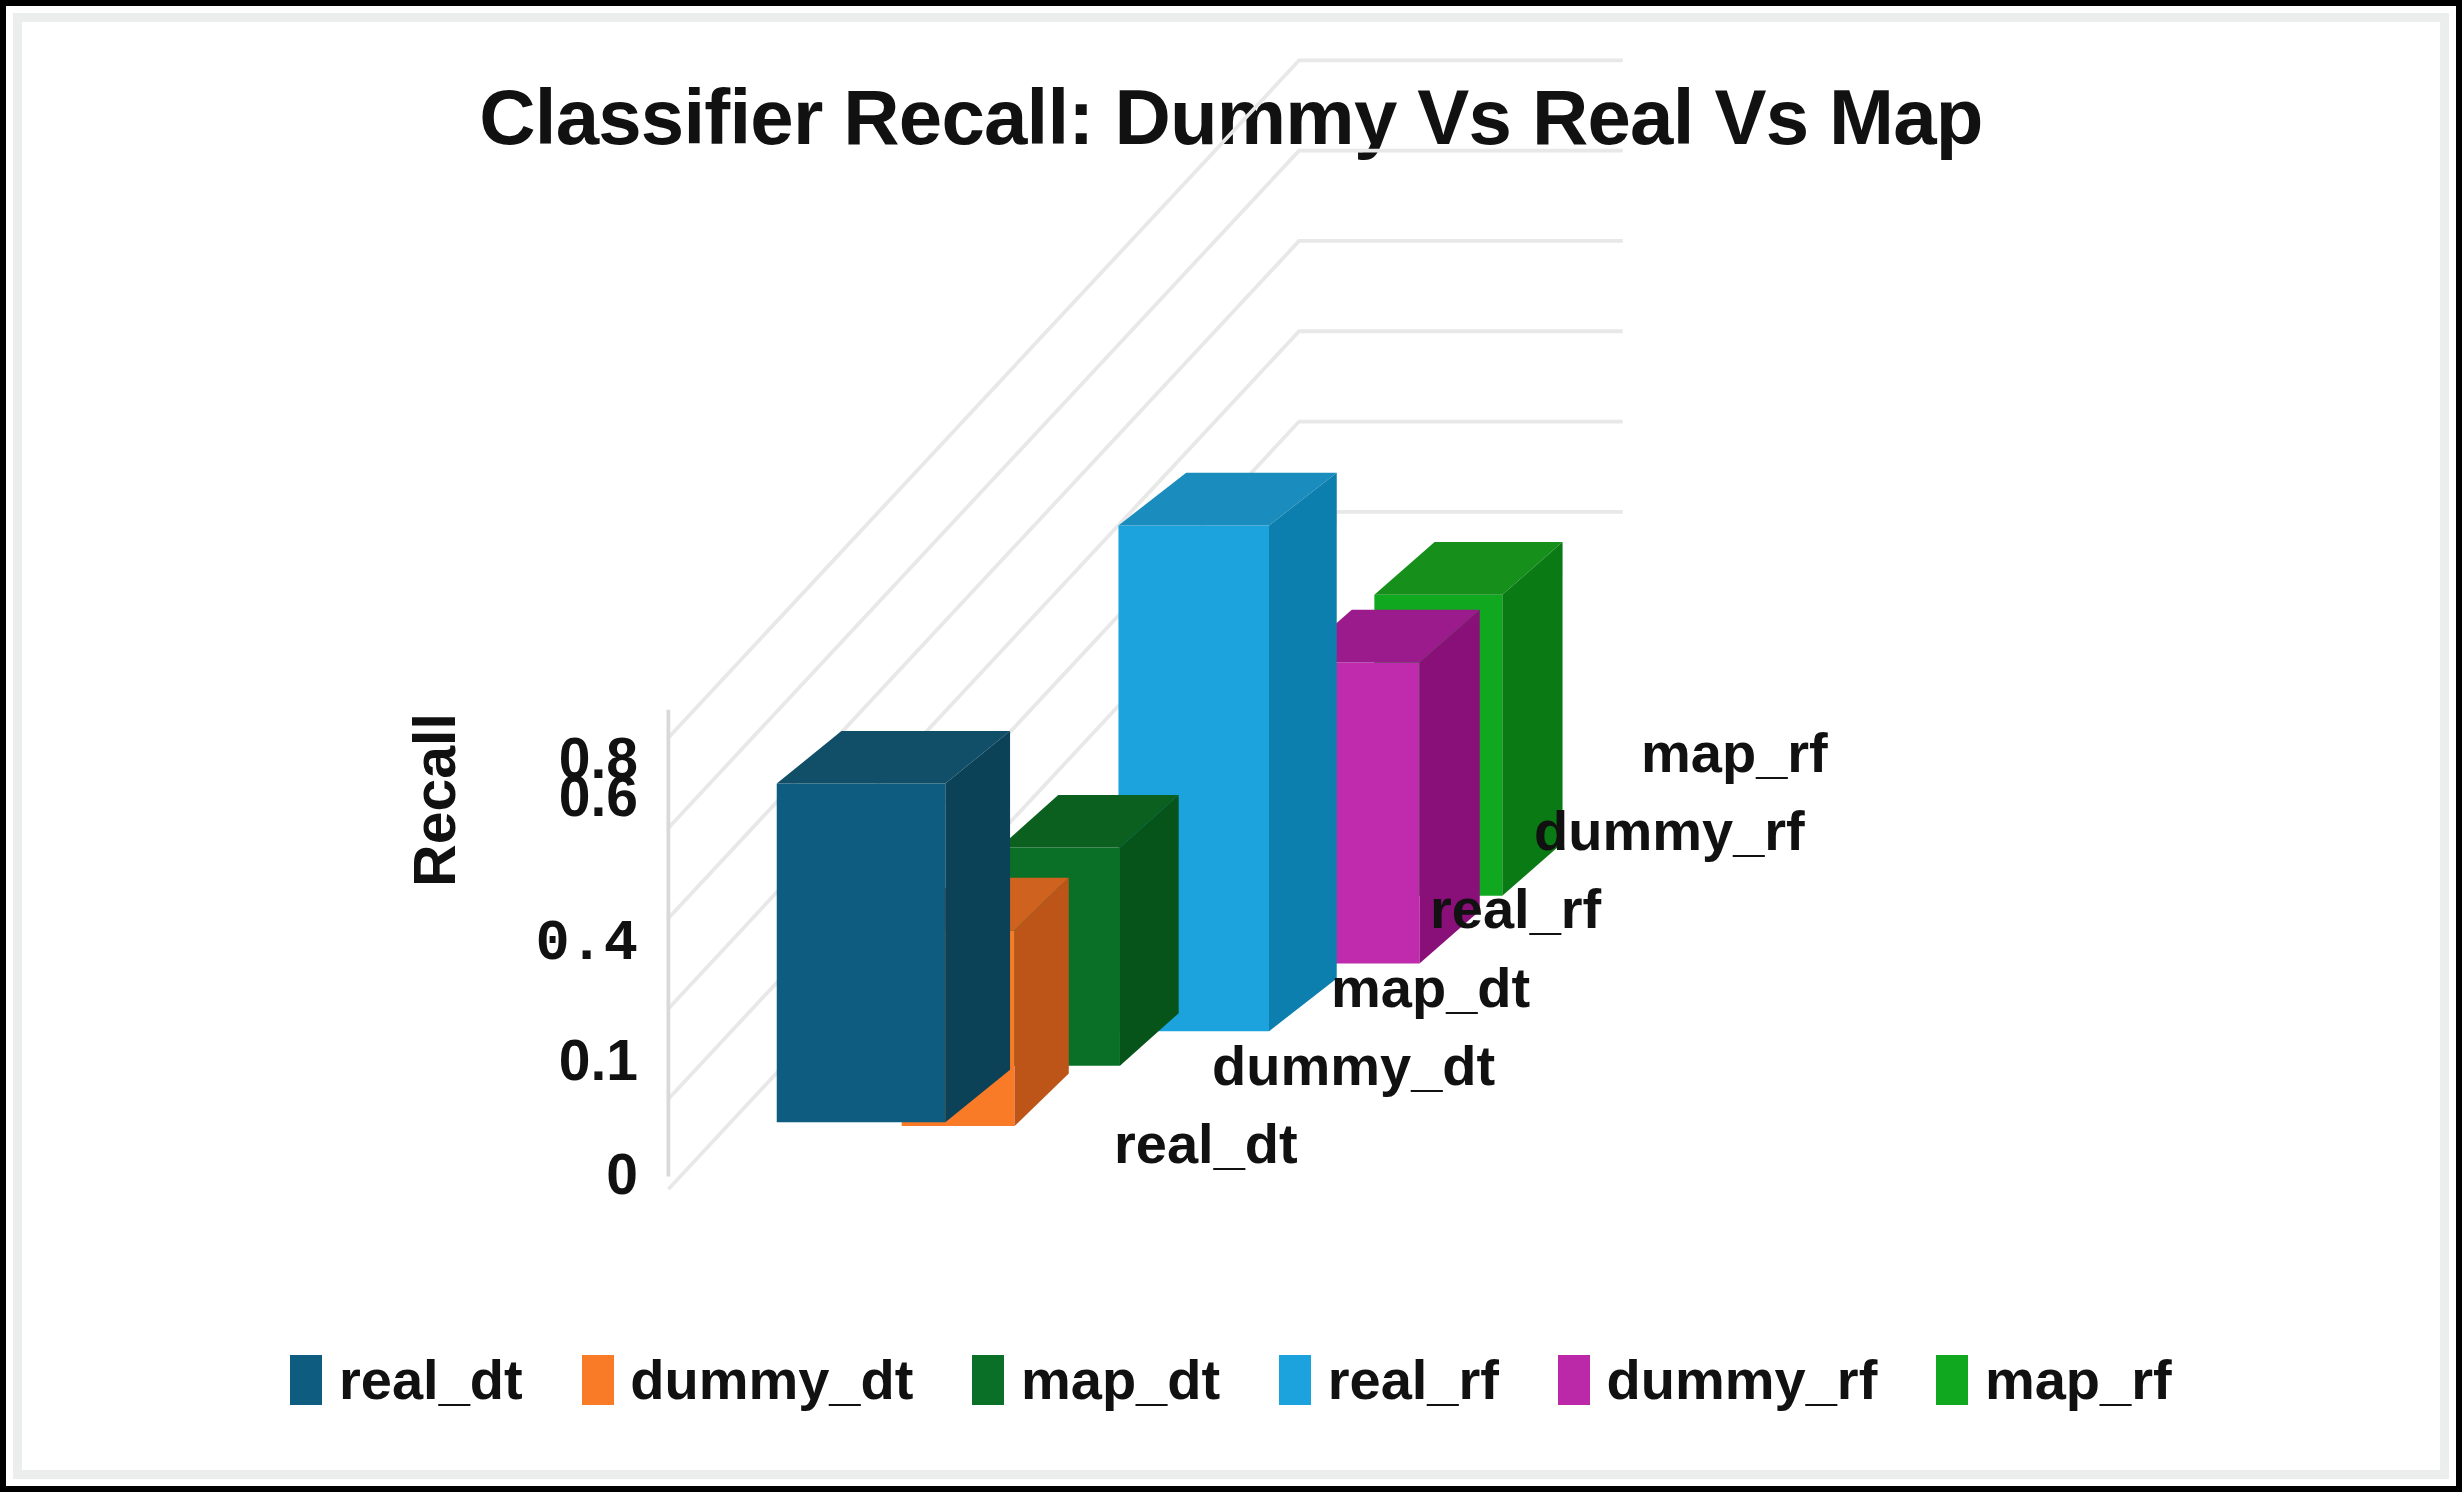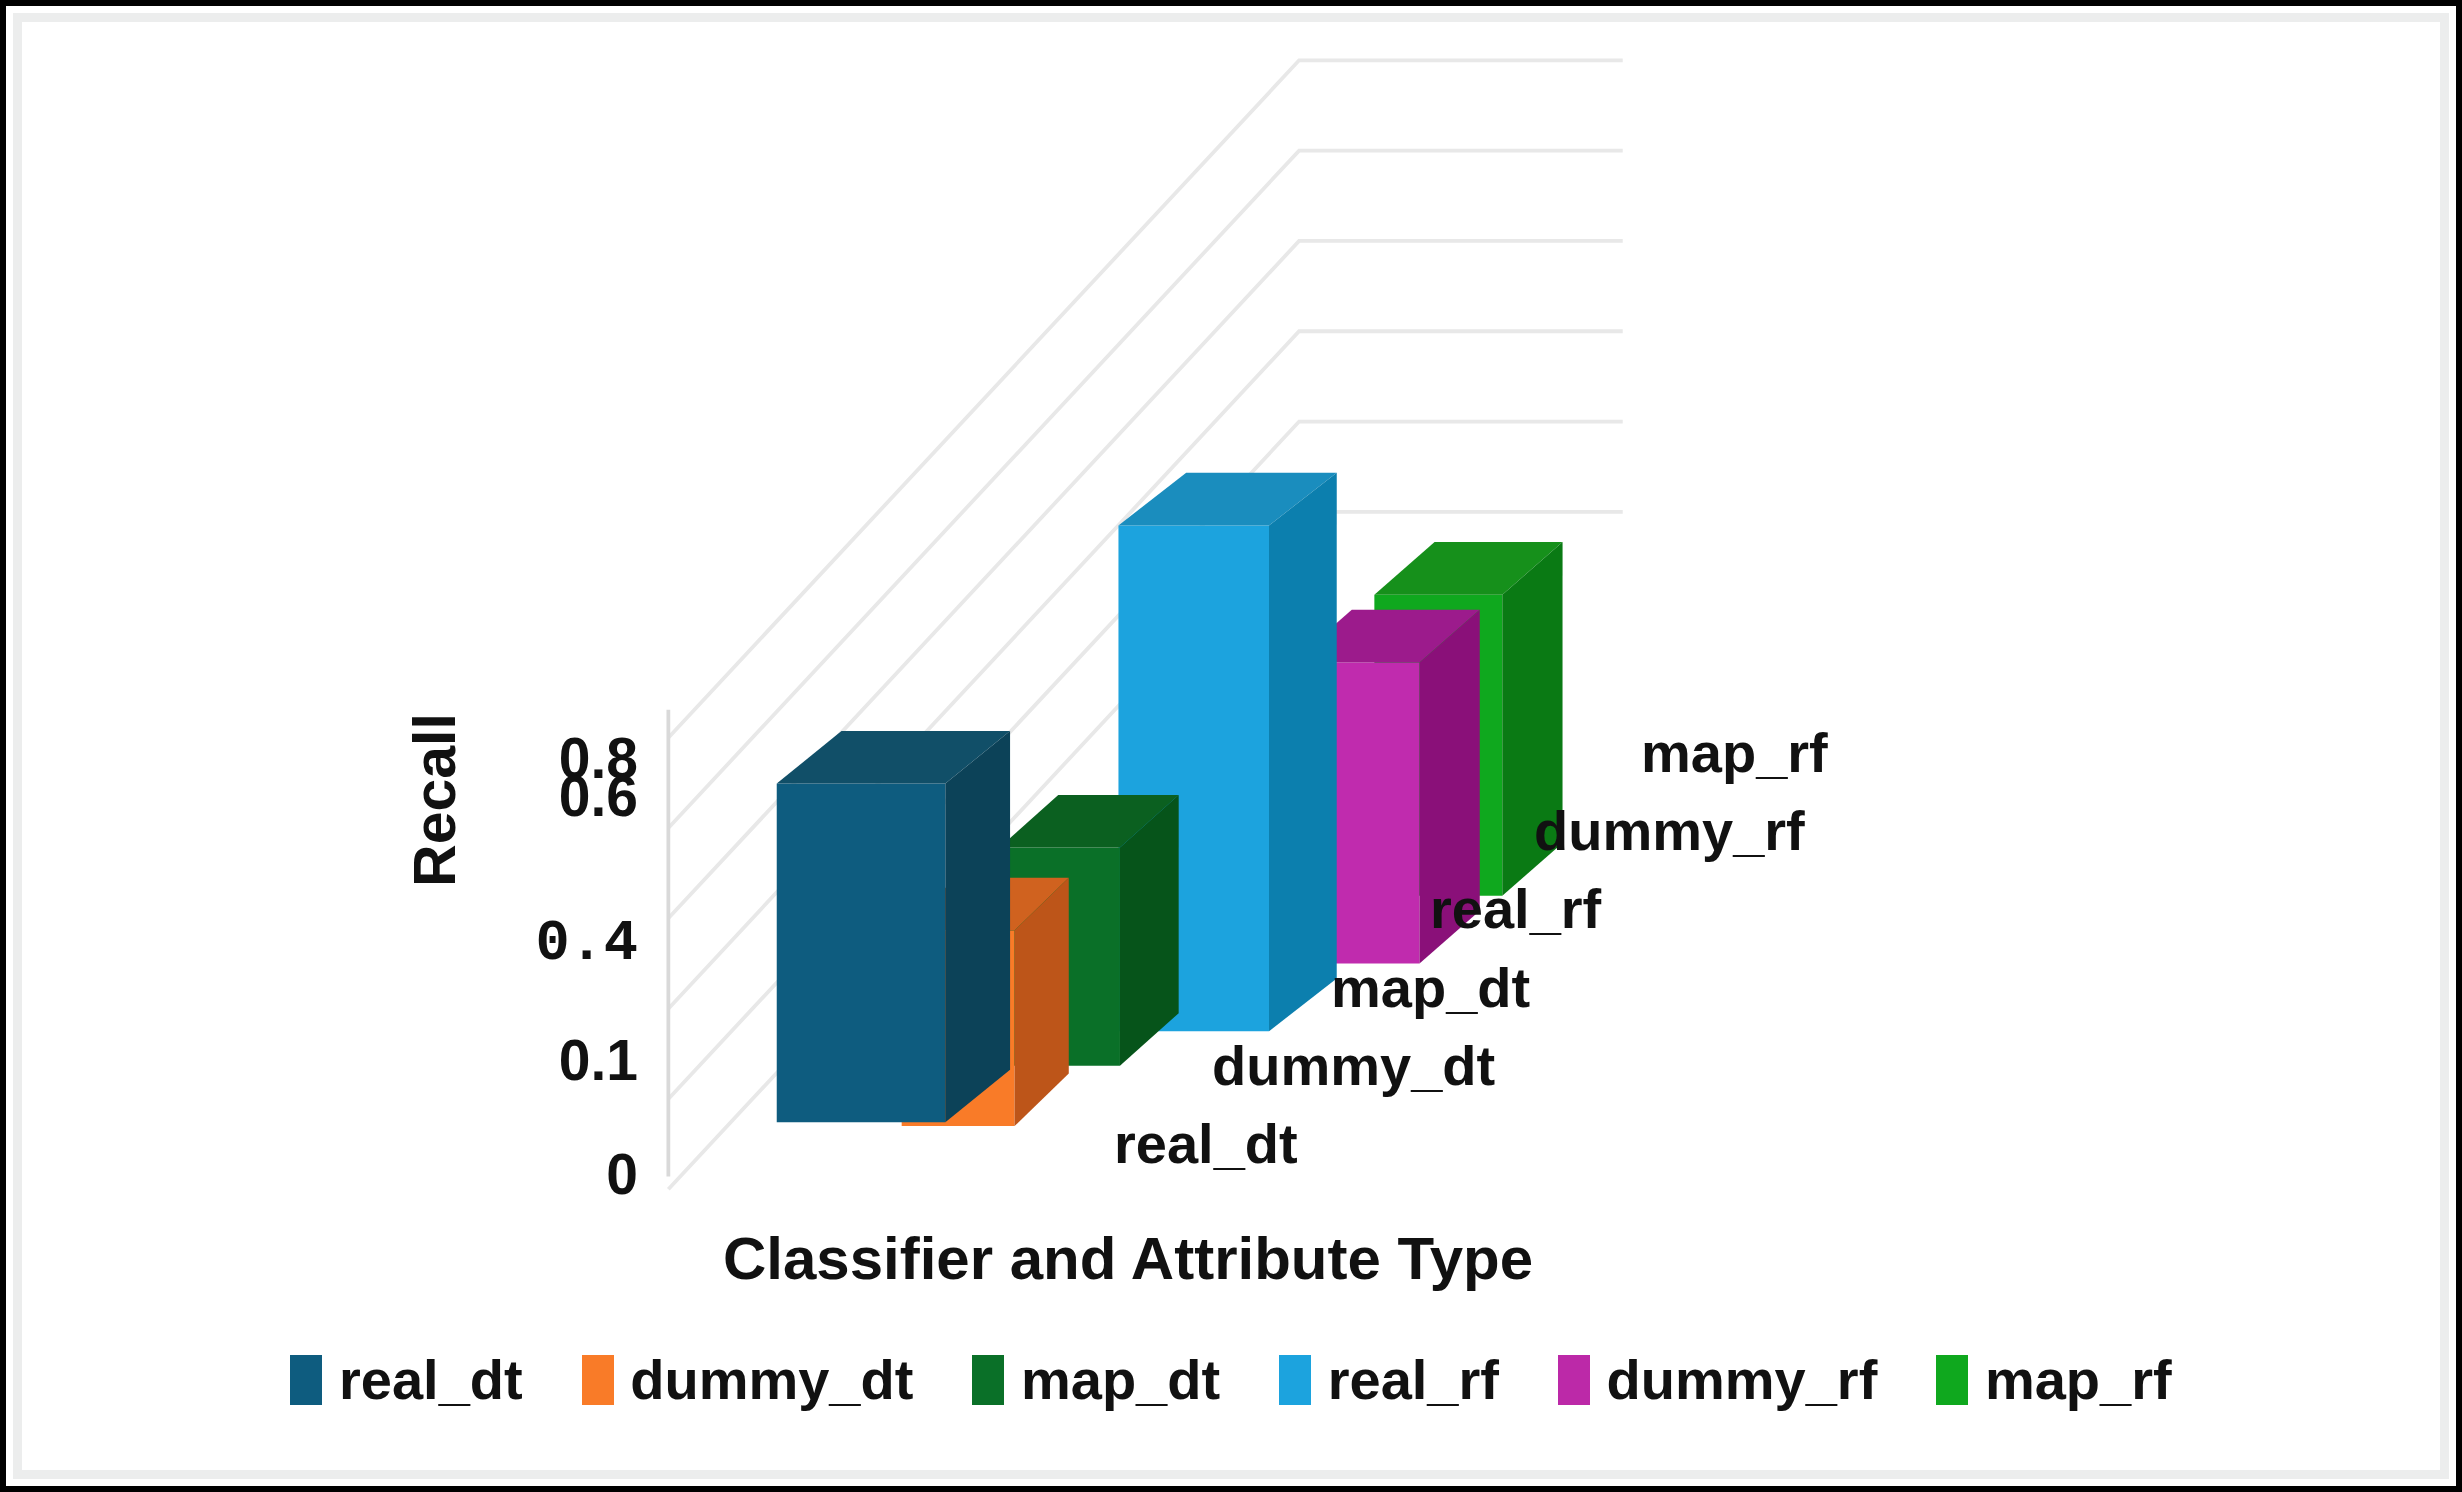--- a/index.html
+++ b/index.html
@@ -98,20 +98,21 @@
     white-space:nowrap;
     line-height:1;
   }
 </style>
 </head>
 <body>
 
 <div id="page">
   <div id="inner-frame"></div>
 
+  <div id="chart-title">Classifier Recall: Dummy Vs Real Vs Map</div>
 
   <svg id="plot-svg" viewBox="0 0 3271 1982" xmlns="http://www.w3.org/2000/svg">
 
     <g stroke="#e8e8e8" stroke-width="5" fill="none">
 
       <path d="M 880,1212 L 1718,312 L 2148,312"></path>
 
       <path d="M 880,1332 L 1718,432 L 2148,432"></path>
 
       <path d="M 880,1452 L 1718,552 L 2148,552"></path>
@@ -162,21 +163,20 @@
   </svg>
 
   <div class="axis-tick-label" style="left:459px;top:676px;margin-top:43px;">0.8</div>
   <div class="axis-tick-label" style="left:459px;top:757px;">0.6</div>
   <div class="axis-tick-label" style="left:459px;top:906px;font-family:Liberation Mono, monospace;">0.4</div>
   <div class="axis-tick-label" style="left:459px;top:1021px;">0.1</div>
   <div class="axis-tick-label" style="left:459px;top:1135px;">0</div>
 
   <div id="y-axis-title">Recall</div>
 
-  <div id="x-axis-title">Classifier and Attribute Type</div>
 
   <div class="cat-label" style="left:1108px;top:1105px;">real_dt</div>
   <div class="cat-label" style="left:1206px;top:1027px;">dummy_dt</div>
   <div class="cat-label" style="left:1325px;top:949px;">map_dt</div>
   <div class="cat-label" style="left:1424px;top:870px;">real_rf</div>
   <div class="cat-label" style="left:1528px;top:792px;">dummy_rf</div>
   <div class="cat-label" style="left:1635px;top:714px;">map_rf</div>
 
   <div id="legend">
     <div class="legend-item">

